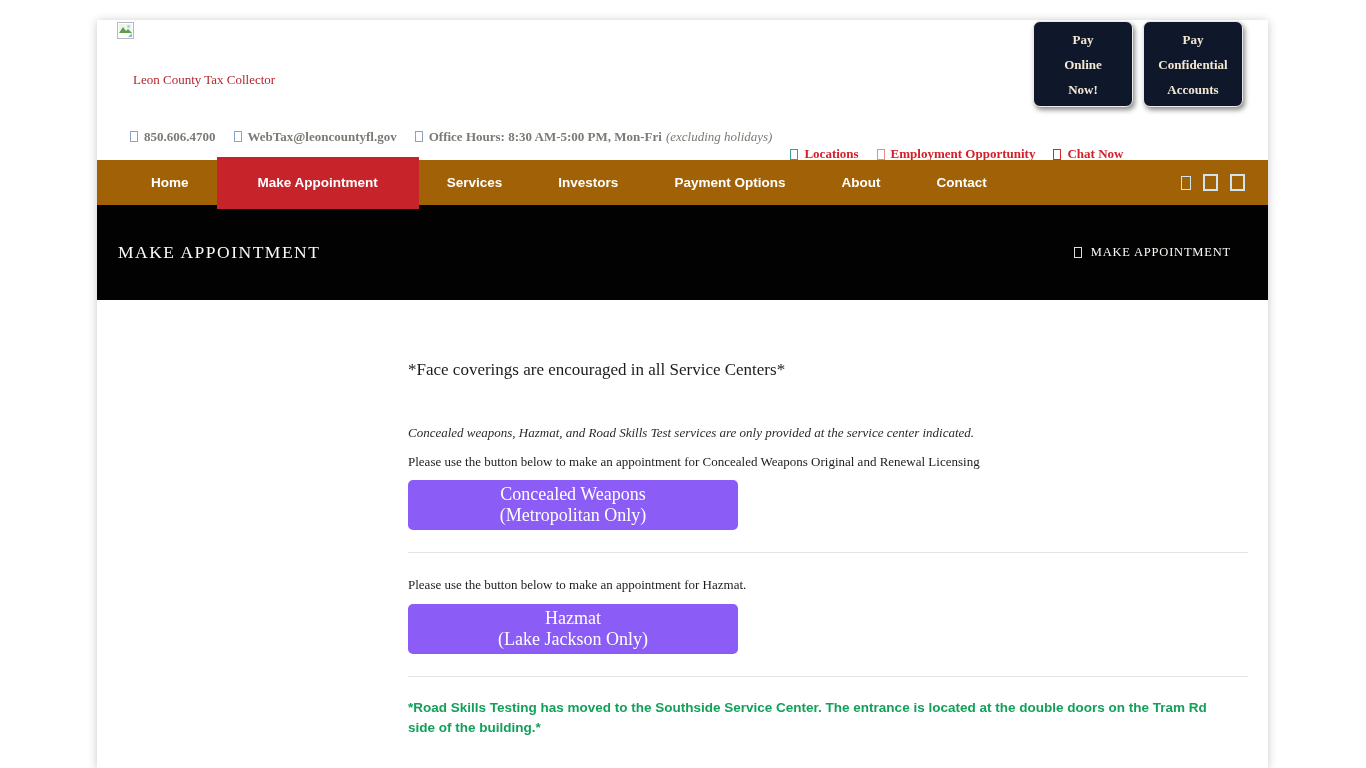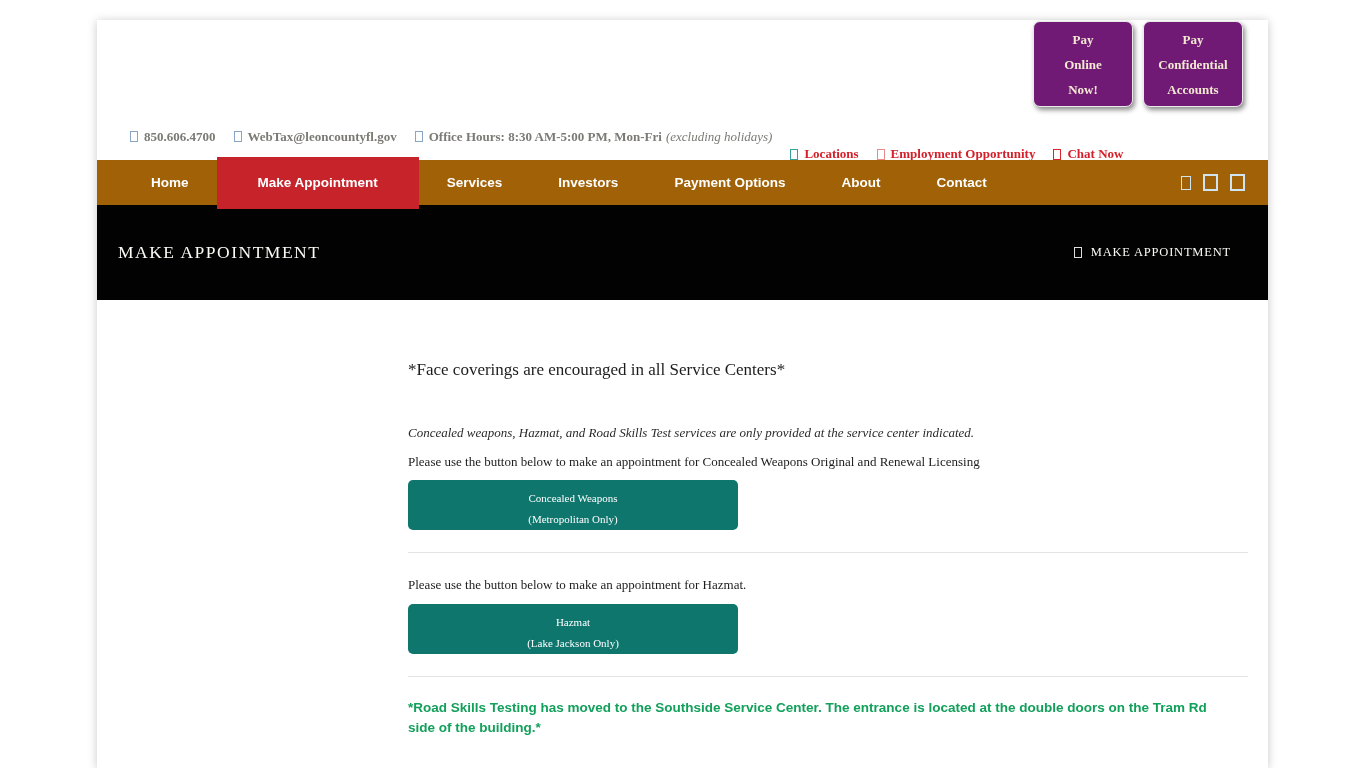--- a/index.html
+++ b/index.html
@@ -8,21 +8,21 @@
   .container { position:relative; width:1171px; margin:20px 0 0 97px;
                background:#fff; box-shadow:0 1px 9px rgba(0,0,0,.22); }
 
   
   .header { position:relative; height:93px; background:#fff; }
   .logo-link { position:absolute; left:20px; top:2px; display:block; text-decoration:none; cursor:pointer; }
   .broken-img { display:inline-block; width:17px; height:17px; border:1px solid #b9b9b9;
                 position:relative; background:#fdfdfd; }
   .broken-img svg { position:absolute; left:1px; top:1px; }
   .logo-alt { display:block; margin:29px 0 0 16px; font-size:13px; color:#b3252b; white-space:nowrap; }
-  .pay-btn { position:absolute; top:1px; width:100px; height:86px; background:#701a75;
+  .pay-btn { position:absolute; top:1px; width:100px; height:86px; background:#0f172a;
              border:1px solid #e9e9e9; border-radius:7px; color:#f3e9d2;
              font-family:"Liberation Serif", serif; font-weight:bold; font-size:13px;
              display:flex; flex-direction:column; justify-content:center; align-items:center;
              line-height:25px; box-shadow:2px 3px 5px rgba(0,0,0,.45); cursor:pointer; text-align:center; }
   .pay-online { right:135px; }
   .pay-conf  { right:25px; }
 
   
   .contact-bar { height:47px; display:flex; align-items:center; padding-left:33px;
                  font-size:13px; font-weight:bold; color:#7b7a74; }
@@ -56,35 +56,46 @@
   .bc-tofu { display:inline-block; width:8px; height:11px; border:1px solid #ddd; margin-right:9px; }
 
   
   .content { background:#fff; padding:36px 20px 0 311px; min-height:468px; }
   .content-col { width:840px; }
   .main-heading { color:#2a6ca5; font-size:17px; font-weight:bold; }
   .face-note { margin-top:24px; font-size:17px; font-weight:normal; color:#1c1c1c; }
   .services-note { margin-top:45px; font-size:13px; font-style:italic; color:#2a2a2a; }
   .instruction { margin-top:13px; font-size:13px; color:#1c1c1c; }
   .instruction.hz { margin-top:24px; }
-  .blue-btn { margin-top:10px; width:330px; height:50px; background:#0f766e; border:none;
-              border-radius:5px; color:#fff; font-family:"Liberation Serif", serif; font-size:11px;
-              display:flex; flex-direction:column; justify-content:flex-end; align-items:center;
+  .blue-btn { margin-top:10px; width:330px; height:50px; background:#8b5cf6; border:none;
+              border-radius:5px; color:#fff; font-family:"Liberation Serif", serif; font-size:18px;
+              display:flex; flex-direction:column; justify-content:center; align-items:center;
               line-height:21px; cursor:pointer; }
   .blue-btn.hz { margin-top:11px; }
   .divider { border:none; border-top:1px solid #e4e4e4; margin-top:22px; width:840px; }
   .road-note { margin-top:21px; width:820px; font-family:"Liberation Sans", sans-serif;
                font-weight:bold; font-size:13.5px; line-height:20px; color:#12a05b; }
 </style>
 </head>
 <body>
 
 <div class="container">
 
   <div class="header">
+    <a class="logo-link">
+      <span class="broken-img">
+        <svg width="13" height="13" viewBox="0 0 13 13">
+          <rect x="0" y="0" width="13" height="9" fill="#eef5ee"></rect>
+          <polygon points="0,9 4,3 7,7 9,5 13,9" fill="#5a9e4a"></polygon>
+          <circle cx="9.5" cy="2.5" r="1.3" fill="#9fc3e4"></circle>
+          <polygon points="13,9 13,13 9,13" fill="#8fb3d6"></polygon>
+        </svg>
+      </span>
+      <span class="logo-alt">Leon County Tax Collector</span>
+    </a>
 
     <div class="pay-btn pay-online">
       <span>Pay</span>
       <span>Online</span>
       <span>Now!</span>
     </div>
     <div class="pay-btn pay-conf">
       <span>Pay</span>
       <span>Confidential</span>
       <span>Accounts</span>

